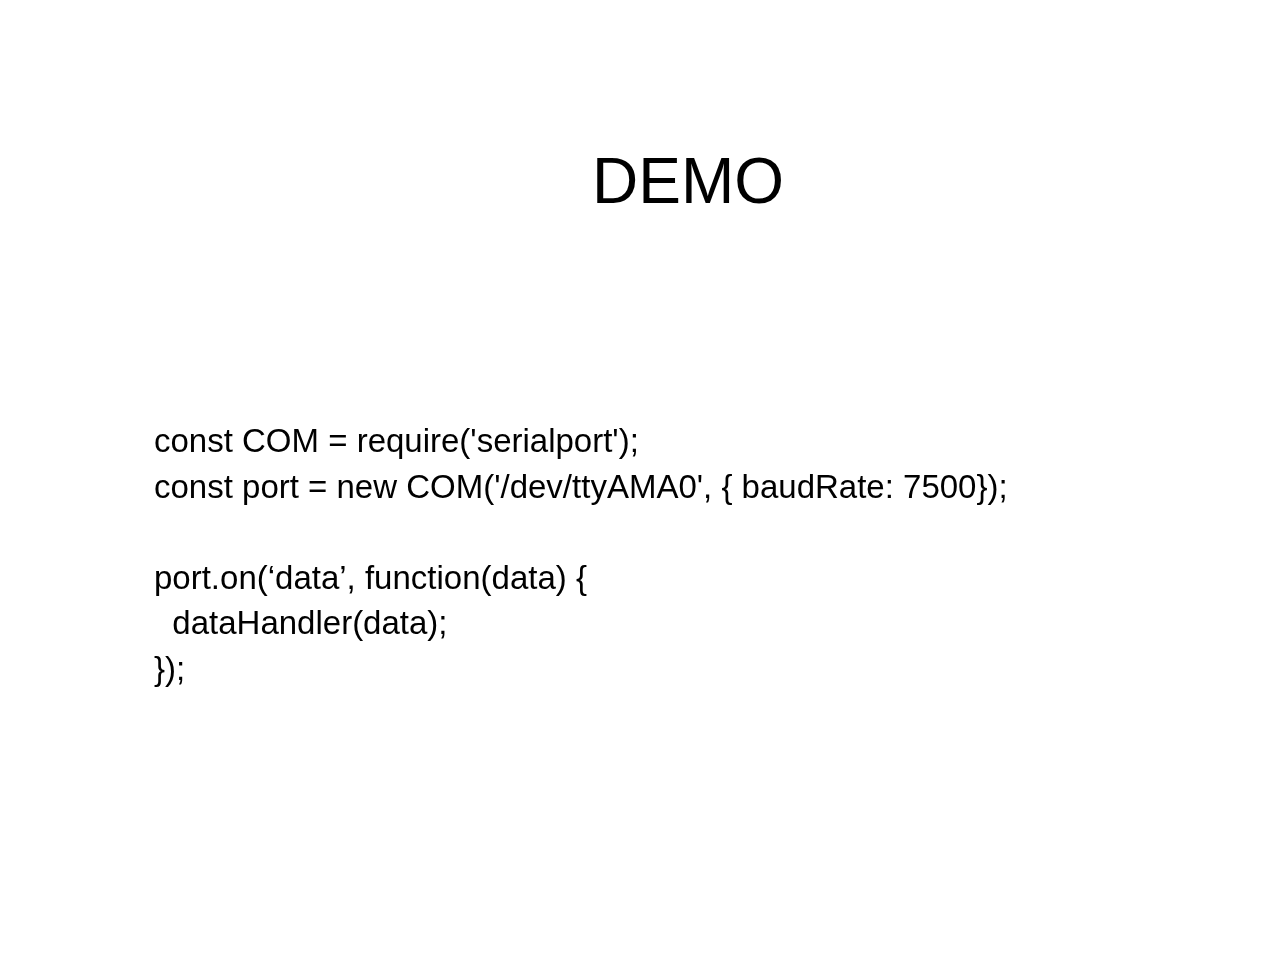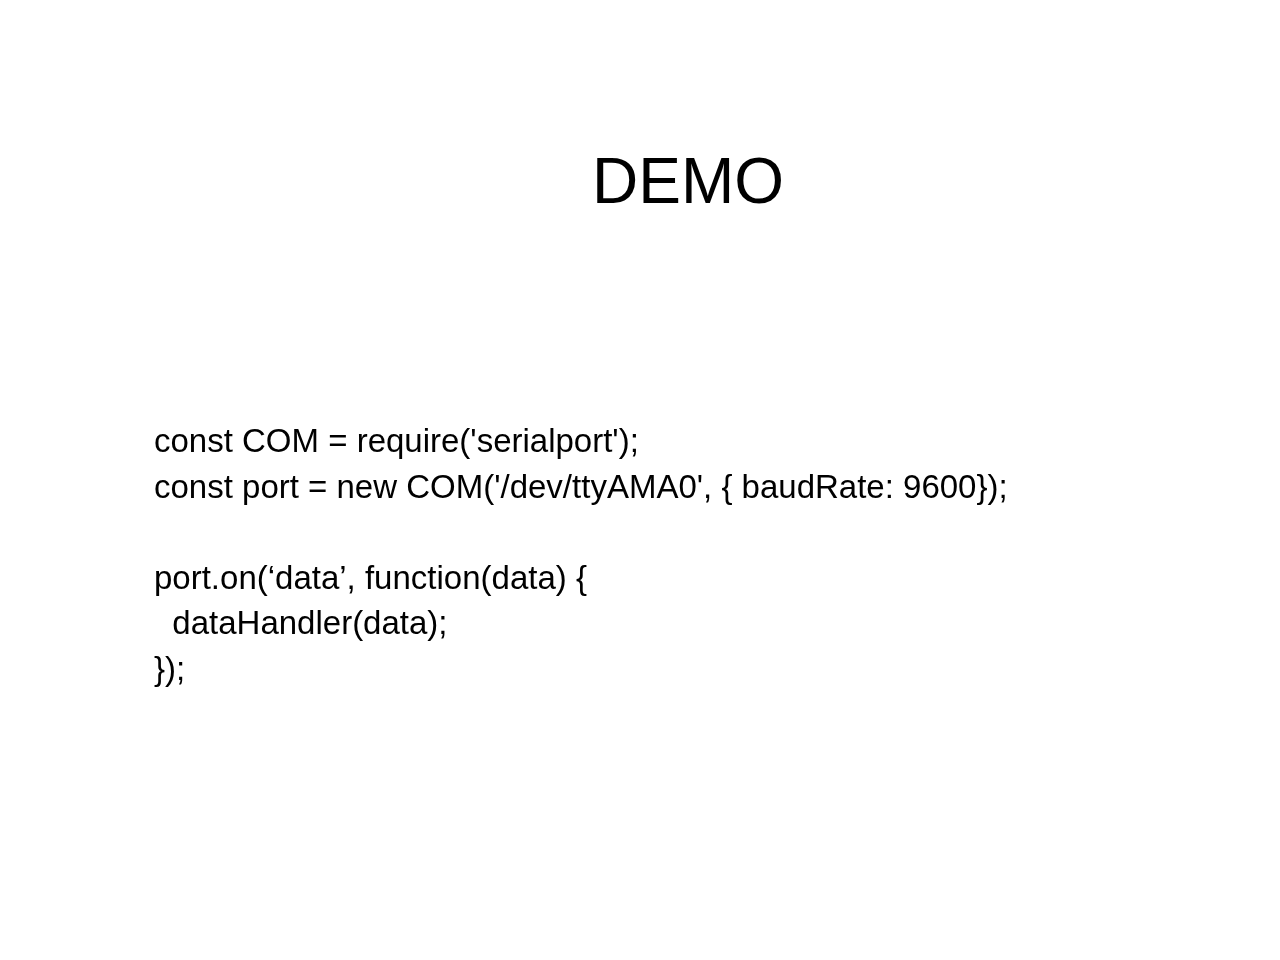--- a/index.html
+++ b/index.html
@@ -32,18 +32,18 @@
       white-space: pre;
       font-family: Arial, Helvetica, sans-serif;
     }
   </style>
 </head>
 <body>
 
 <div class="slide">
   <h1 class="title">DEMO</h1>
   <div class="code-block">const COM = require('serialport');
-const port = new COM('/dev/ttyAMA0', { baudRate: 9600});
+const port = new COM('/dev/ttyAMA0', { baudRate: 7500});
 
 port.on(‘data’, function(data) {
   dataHandler(data);
 });</div>
 </div>
 
 </body></html>

